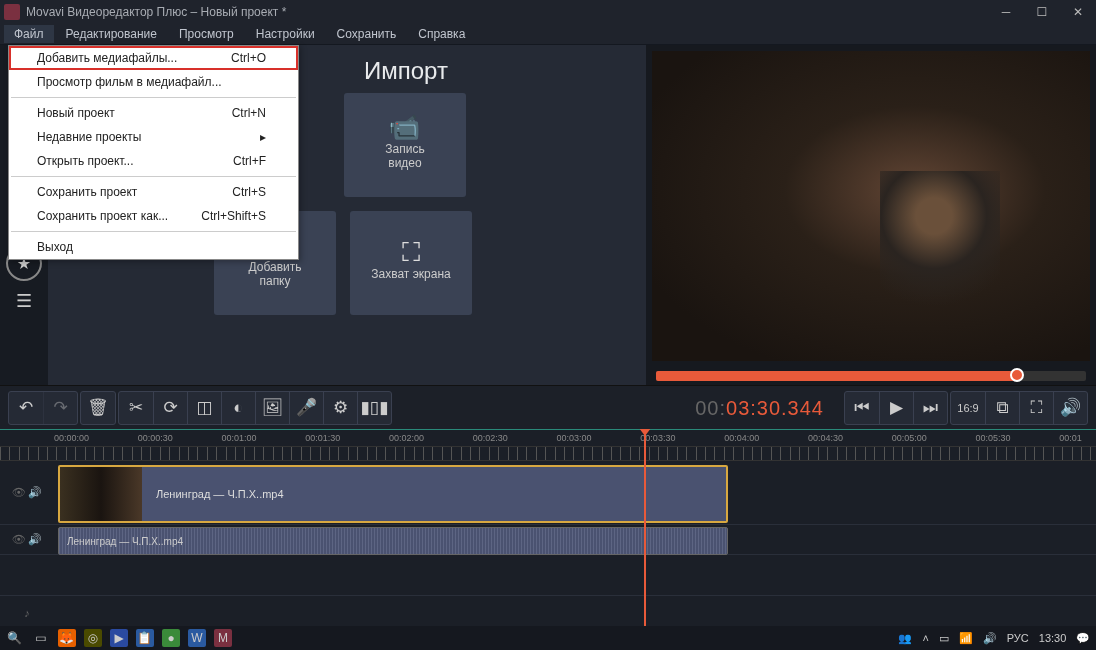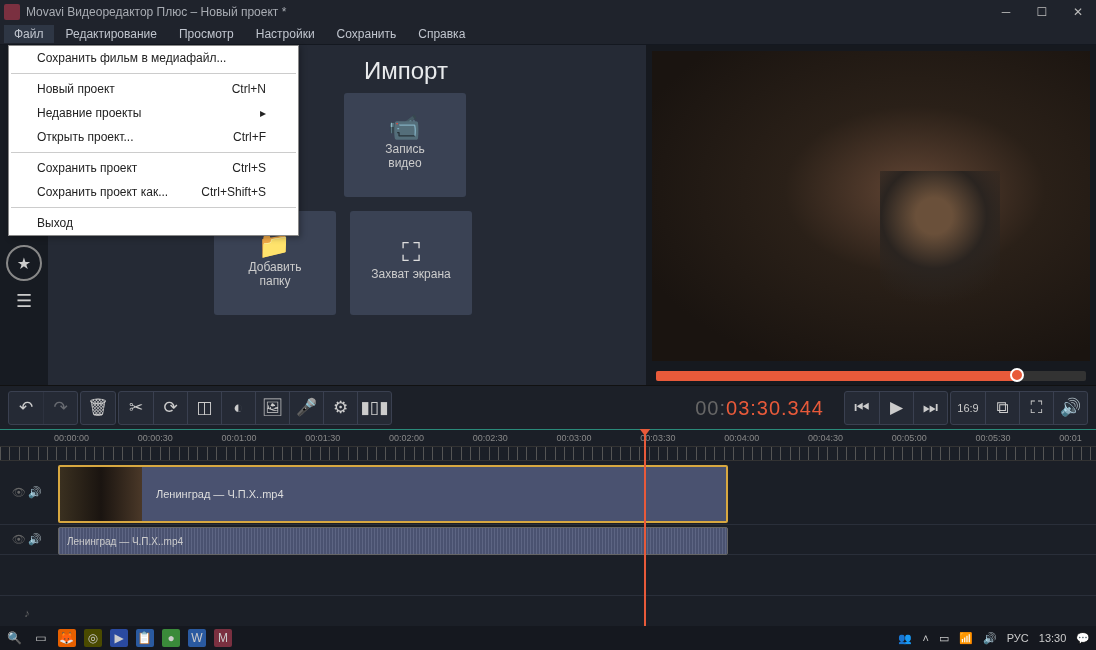--- a/index.html
+++ b/index.html
@@ -75,22 +75,26 @@
 <div class="menubar">
   <div class="menu-item">Файл</div>
   <div class="menu-item">Редактирование</div>
   <div class="menu-item">Просмотр</div>
   <div class="menu-item">Настройки</div>
   <div class="menu-item">Сохранить</div>
   <div class="menu-item">Справка</div>
 </div>
 
 <div class="dropdown" id="dd">
-    <div class="dd-item">
-      <span>Сохранить фильм в медиафайл...</span>
+    <div class="dd-item highlight">
+      <span>Добавить медиафайлы...</span>
+      <span>Ctrl+O</span>
+    </div>
+    <div class="dd-item">
+      <span>Просмотр фильм в медиафайл...</span>
       <span></span>
     </div>
     <div class="dd-sep"></div>
     <div class="dd-item">
       <span>Новый проект</span>
       <span>Ctrl+N</span>
     </div>
     <div class="dd-item">
       <span>Недавние проекты</span>
       <span>▸</span>

